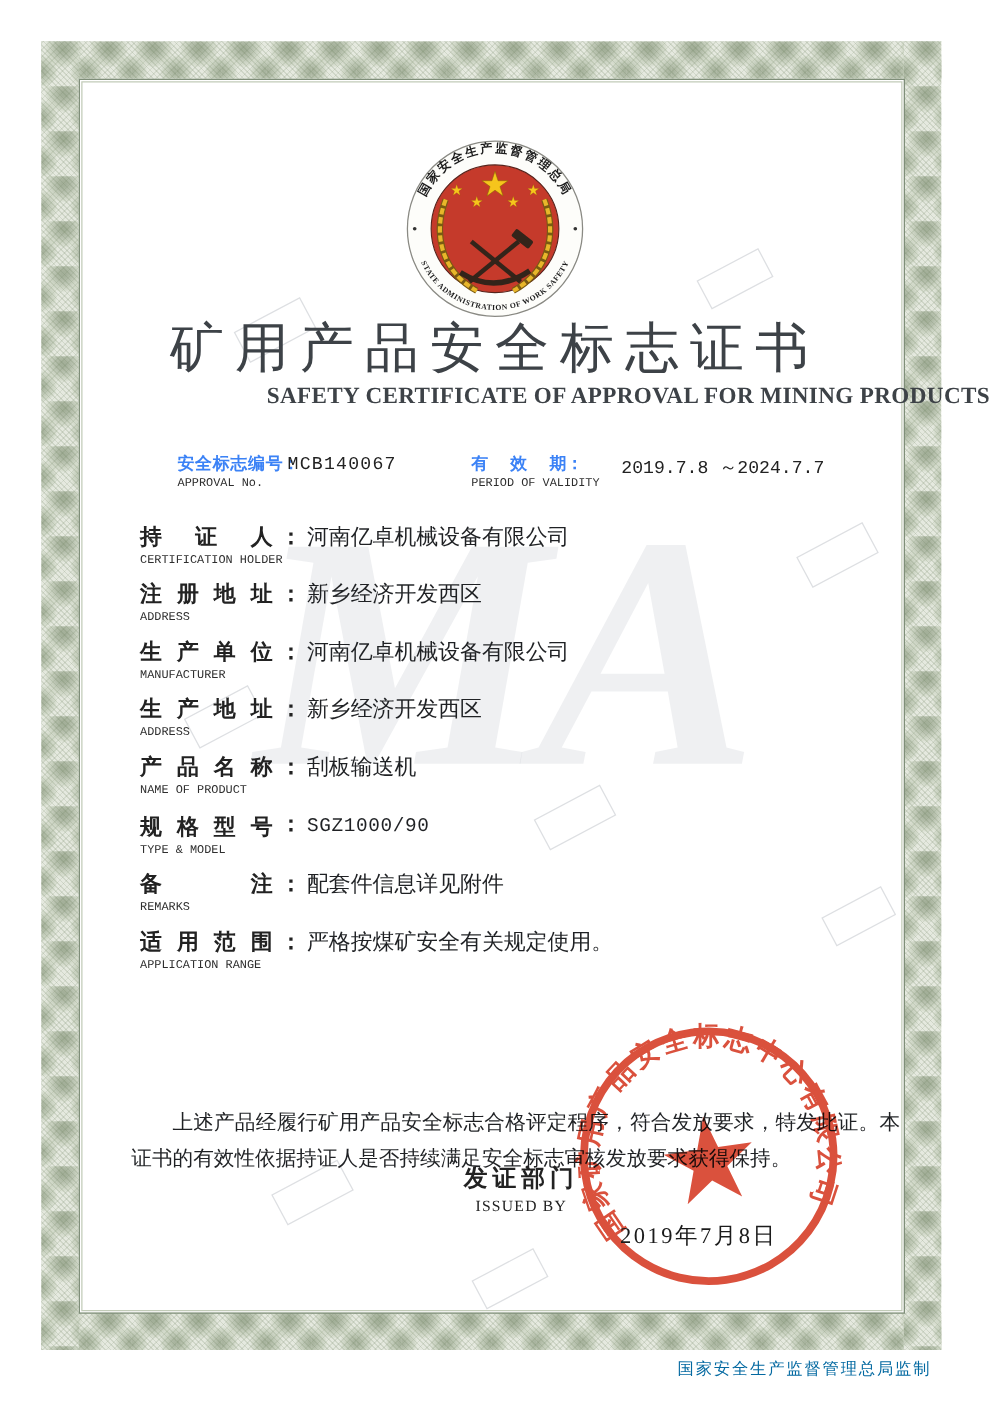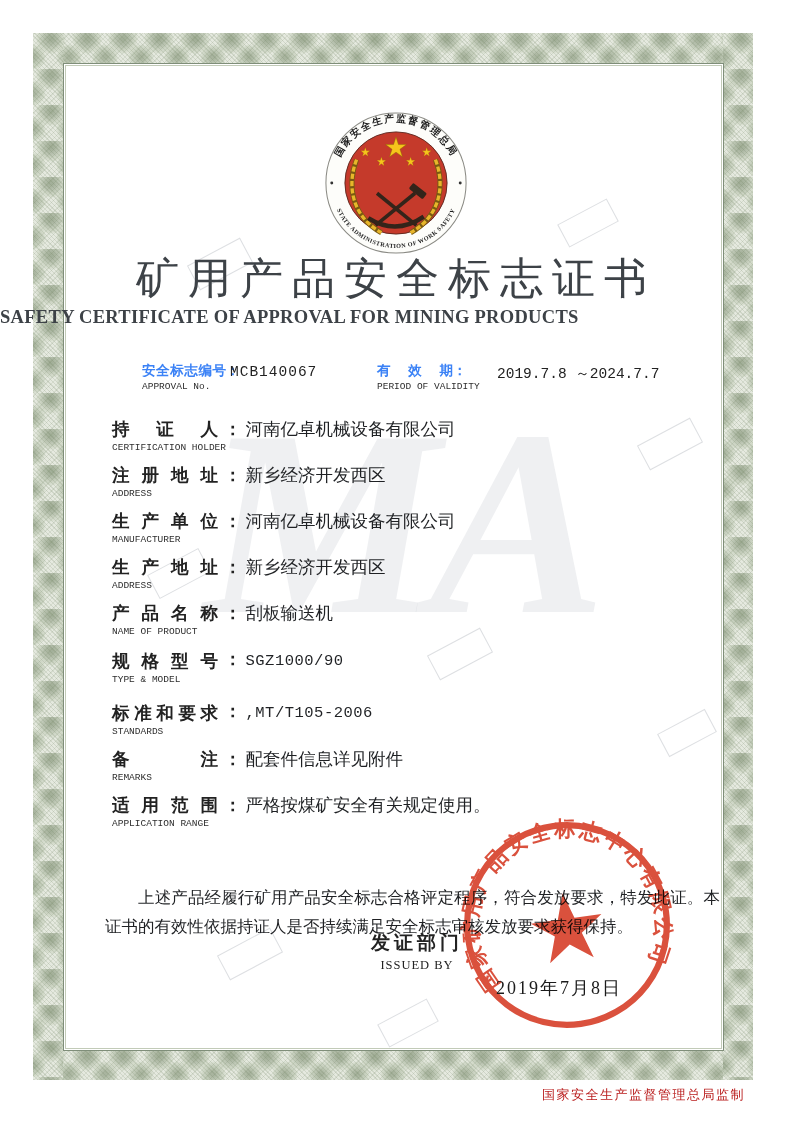--- a/index.html
+++ b/index.html
@@ -39,21 +39,21 @@
     font-family:Liberation Serif, serif;font-weight:bold;font-style:italic;
     font-size:265px;line-height:265px;color:rgba(175,180,188,.20);letter-spacing:-10px;z-index:0;}
 
   
   .emblem{position:absolute;left:323px;top:110px;width:146px;height:146px;z-index:1;}
   .em-cn{font-family:var(--serif);font-weight:bold;fill:#1c1c1c;}
   .em-en{font-family:var(--serif);font-weight:bold;fill:#1c1c1c;}
 
   .title{position:absolute;left:0;top:250px;width:792px;text-align:center;margin:0;
     font-size:43px;font-weight:normal;letter-spacing:9px;color:var(--title-ink);z-index:1;}
-  .subtitle{position:absolute;left:0;top:307px;width:792px;text-align:left;margin:0;
+  .subtitle{position:absolute;left:0;top:307px;width:792px;text-align:right;margin:0;
     font-size:18.5px;font-weight:bold;letter-spacing:.3px;color:var(--title-ink);z-index:1;}
 
   
   .approval-row{position:absolute;left:142px;top:362px;width:560px;z-index:1;}
   .ar-label-cn{font-size:13.5px;font-weight:bold;color:#3b82f6;}
   .ar-label-en{font-family:var(--mono);font-size:9.5px;color:#2e2e2e;margin-top:1px;}
   .ar-col{position:absolute;top:0;}
   .ar-c1{left:0;}
   .ar-v1{position:absolute;left:88px;top:2px;font-family:var(--mono);font-size:14.5px;letter-spacing:1px;color:#222;}
   .ar-c2{left:235px;}
@@ -79,21 +79,21 @@
 
   
   .issuer{position:absolute;left:347px;top:930px;width:140px;text-align:center;z-index:1;}
   .issuer-cn{font-size:19px;font-weight:bold;letter-spacing:4px;color:#222;}
   .issuer-en{font-size:12.5px;letter-spacing:1px;color:#222;margin-top:2px;}
   .seal{position:absolute;left:460px;top:818px;width:214px;height:214px;z-index:2;
         transform:rotate(-8deg);mix-blend-mode:multiply;opacity:.93;}
   .seal text{font-family:var(--serif);font-weight:bold;fill:var(--seal-red);}
   .issue-date{position:absolute;left:496px;top:976px;z-index:3;font-size:18px;letter-spacing:2px;color:#1b1b1b;}
 
-  .bottom-note{position:absolute;right:47px;top:1086px;z-index:1;font-size:13px;letter-spacing:1.5px;color:#b91c1c;}
+  .bottom-note{position:absolute;right:47px;top:1086px;z-index:1;font-size:13px;letter-spacing:1.5px;color:#0369a1;}
 </style>
 </head>
 <body>
 
 <div class="page">
 
   <div class="band band-top"></div>
   <div class="band band-bottom"></div>
   <div class="band band-left"></div>
   <div class="band band-right"></div>
@@ -183,24 +183,20 @@
       <div class="f-en">ADDRESS</div>
     </div>
     <div class="field">
       <div class="f-main"><span class="f-label jl">产品名称</span><span class="f-colon">：</span><span class="f-value">刮板输送机</span></div>
       <div class="f-en">NAME OF PRODUCT</div>
     </div>
     <div class="field">
       <div class="f-main"><span class="f-label jl">规格型号</span><span class="f-colon">：</span><span class="f-value latin">SGZ1000/90</span></div>
       <div class="f-en">TYPE &amp; MODEL</div>
     </div>
-    <div class="field gap">
-      <div class="f-main"><span class="f-label jl">标准和要求</span><span class="f-colon">：</span><span class="f-value latin">,MT/T105-2006</span></div>
-      <div class="f-en">STANDARDS</div>
-    </div>
     <div class="field">
       <div class="f-main"><span class="f-label jl">备注</span><span class="f-colon">：</span><span class="f-value">配套件信息详见附件</span></div>
       <div class="f-en">REMARKS</div>
     </div>
     <div class="field">
       <div class="f-main"><span class="f-label jl">适用范围</span><span class="f-colon">：</span><span class="f-value">严格按煤矿安全有关规定使用。</span></div>
       <div class="f-en">APPLICATION RANGE</div>
     </div>
   </div>
 

